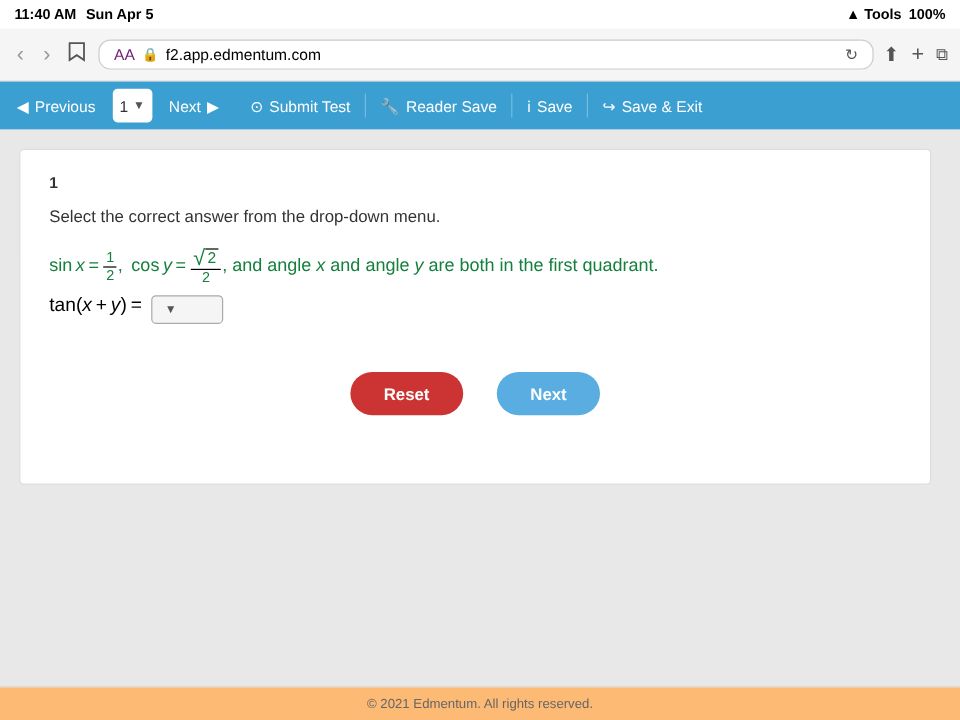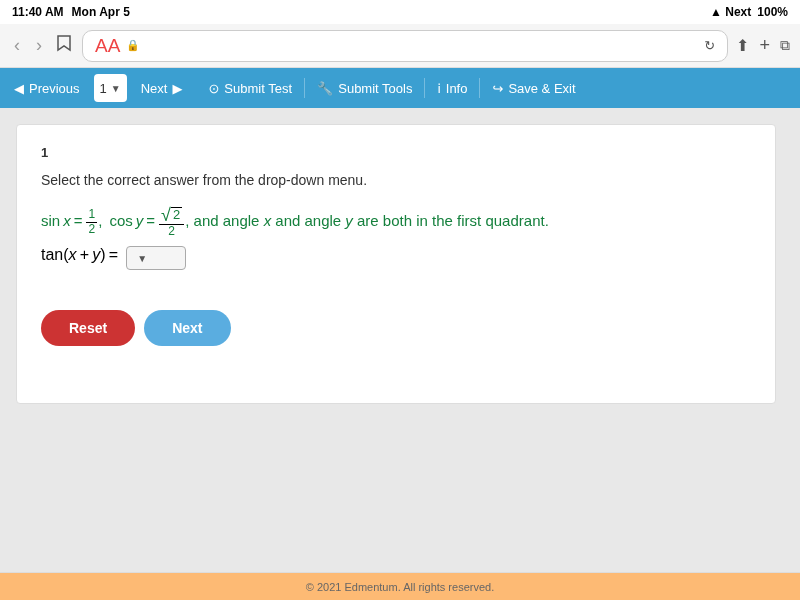--- a/index.html
+++ b/index.html
@@ -59,21 +59,21 @@
       border-radius: 10px;
       padding: 4px 12px;
       display: flex;
       align-items: center;
       gap: 6px;
       font-size: 13px;
       color: #333;
     }
     .address-bar .lock { font-size: 11px; color: #555; }
     .address-text { font-size: 13px; color: #000; }
-    .aa-label { font-size: 19px; color: #ef4444; font-weight: 500; }
+    .aa-label { font-size: 13px; color: #701a75; font-weight: 500; }
     .browser-actions { display: flex; gap: 10px; align-items: center; }
     .browser-actions button {
       background: none;
       border: none;
       font-size: 16px;
       color: #555;
       cursor: pointer;
     }
 
     
@@ -212,21 +212,22 @@
     }
     .dropdown-arrow {
       margin-left: 4px;
       font-size: 10px;
       color: #555;
     }
 
     
     .btn-area {
       display: flex;
-      gap: 9px;
+      justify-content: center;
+      gap: 28px;
       margin-top: 40px;
     }
     .reset-btn {
       background: #cc3333;
       color: #fff;
       border: none;
       border-radius: 20px;
       padding: 10px 28px;
       font-size: 14px;
       font-weight: 600;
@@ -262,39 +263,40 @@
       height: 20px;
       background: rgba(255,255,255,0.3);
     }
   </style>
 </head>
 <body>
 
 <div class="status-bar">
   <div class="status-left">
     <span>11:40 AM</span>
-    <span>Mon Apr 5</span>
+    <span>Sun Apr 5</span>
   </div>
   <div class="status-right">
-    <span>▲ Next</span>
+    <span>▲ Tools</span>
     <span>100%</span>
   </div>
 </div>
 
 <div class="browser-bar">
   <button class="nav-btn">‹</button>
   <button class="nav-btn">›</button>
   <button class="book-btn">
     <svg width="20" height="20" viewBox="0 0 20 20" fill="none" stroke="#555" stroke-width="1.5">
       <path d="M4 3h12v14l-6-4-6 4V3z"></path>
     </svg>
   </button>
   <div class="address-bar">
     <span class="aa-label">AA</span>
     <span class="lock">🔒</span>
+    <span class="address-text">f2.app.edmentum.com</span>
     <span style="margin-left:auto; cursor:pointer; color:#555;">↻</span>
   </div>
   <div class="browser-actions">
     <button style="background:none;border:none;font-size:16px;color:#555;cursor:pointer;">⬆</button>
     <button style="background:none;border:none;font-size:18px;color:#555;cursor:pointer;">+</button>
     <button style="background:none;border:none;font-size:14px;color:#555;cursor:pointer;">⧉</button>
   </div>
 </div>
 
 <div class="toolbar">
@@ -311,26 +313,26 @@
     <span>▶</span>
   </button>
   <div class="toolbar-right">
     <button class="toolbar-btn-outline">
       <span>⊙</span>
       <span>Submit Test</span>
     </button>
     <div class="divider"></div>
     <button class="toolbar-btn-outline">
       <span>🔧</span>
-      <span>Submit Tools</span>
+      <span>Reader Save</span>
     </button>
     <div class="divider"></div>
     <button class="toolbar-btn-outline">
       <span>ℹ</span>
-      <span>Info</span>
+      <span>Save</span>
     </button>
     <div class="divider"></div>
     <button class="toolbar-btn-outline">
       <span>↪</span>
       <span>Save &amp; Exit</span>
     </button>
   </div>
 </div>
 
 <div class="main-content">

